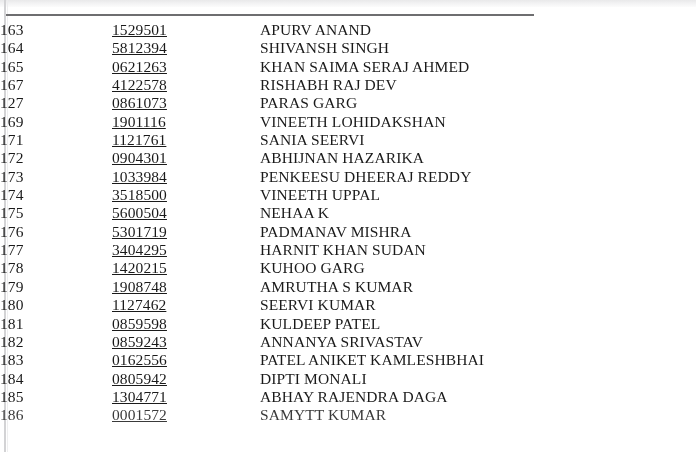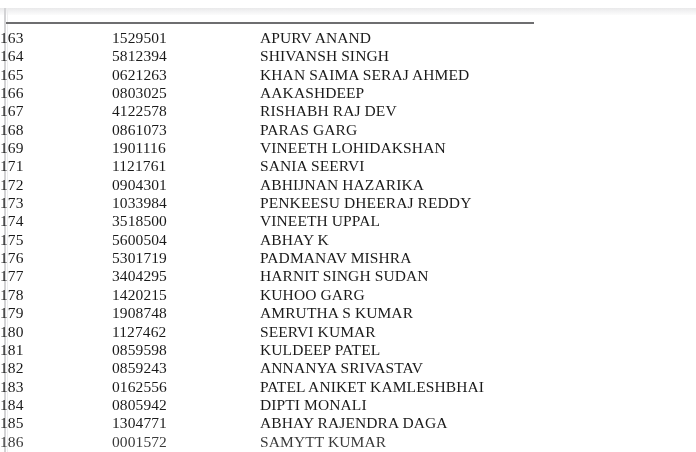--- a/index.html
+++ b/index.html
@@ -49,21 +49,21 @@
     position: absolute;
     top: 14px;
     left: 6px;
     width: 528px;
     height: 2px;
     background: #6e6e70;
   }
 
   .sheet {
     position: absolute;
-    top: 8px;
+    top: 0;
     left: 0;
     width: 696px;
     height: 334px;
   }
 
   table.roster {
     position: absolute;
     top: 21px;
     left: 0;
     border-collapse: collapse;
@@ -83,20 +83,21 @@
 
   col.c-serial { width: 112px; }
   col.c-roll   { width: 148px; }
   col.c-name   { width: 380px; }
 
   td.cell-serial {
     padding-left: 52px;
   }
   td.cell-roll {
     padding-left: 0px;
+    text-decoration: underline;
   }
   td.cell-name {
     padding-left: 0px;
   }
 
   
   tr.row-clipped td {
     color: #3a3a3a;
   }
 </style>
@@ -126,31 +127,26 @@
           <td class="cell-serial">164</td>
           <td class="cell-roll">5812394</td>
           <td class="cell-name">SHIVANSH SINGH</td>
         </tr>
         <tr>
           <td class="cell-serial">165</td>
           <td class="cell-roll">0621263</td>
           <td class="cell-name">KHAN SAIMA SERAJ AHMED</td>
         </tr>
         <tr>
-          <td class="cell-serial">166</td>
-          <td class="cell-roll">0803025</td>
-          <td class="cell-name">AAKASHDEEP</td>
-        </tr>
-        <tr>
           <td class="cell-serial">167</td>
           <td class="cell-roll">4122578</td>
           <td class="cell-name">RISHABH RAJ DEV</td>
         </tr>
         <tr>
-          <td class="cell-serial">168</td>
+          <td class="cell-serial">127</td>
           <td class="cell-roll">0861073</td>
           <td class="cell-name">PARAS GARG</td>
         </tr>
         <tr>
           <td class="cell-serial">169</td>
           <td class="cell-roll">1901116</td>
           <td class="cell-name">VINEETH LOHIDAKSHAN</td>
         </tr>
         <tr>
           <td class="cell-serial">171</td>
@@ -168,31 +164,31 @@
           <td class="cell-name">PENKEESU DHEERAJ REDDY</td>
         </tr>
         <tr>
           <td class="cell-serial">174</td>
           <td class="cell-roll">3518500</td>
           <td class="cell-name">VINEETH UPPAL</td>
         </tr>
         <tr>
           <td class="cell-serial">175</td>
           <td class="cell-roll">5600504</td>
-          <td class="cell-name">ABHAY K</td>
+          <td class="cell-name">NEHAA K</td>
         </tr>
         <tr>
           <td class="cell-serial">176</td>
           <td class="cell-roll">5301719</td>
           <td class="cell-name">PADMANAV MISHRA</td>
         </tr>
         <tr>
           <td class="cell-serial">177</td>
           <td class="cell-roll">3404295</td>
-          <td class="cell-name">HARNIT SINGH SUDAN</td>
+          <td class="cell-name">HARNIT KHAN SUDAN</td>
         </tr>
         <tr>
           <td class="cell-serial">178</td>
           <td class="cell-roll">1420215</td>
           <td class="cell-name">KUHOO GARG</td>
         </tr>
         <tr>
           <td class="cell-serial">179</td>
           <td class="cell-roll">1908748</td>
           <td class="cell-name">AMRUTHA S KUMAR</td>

